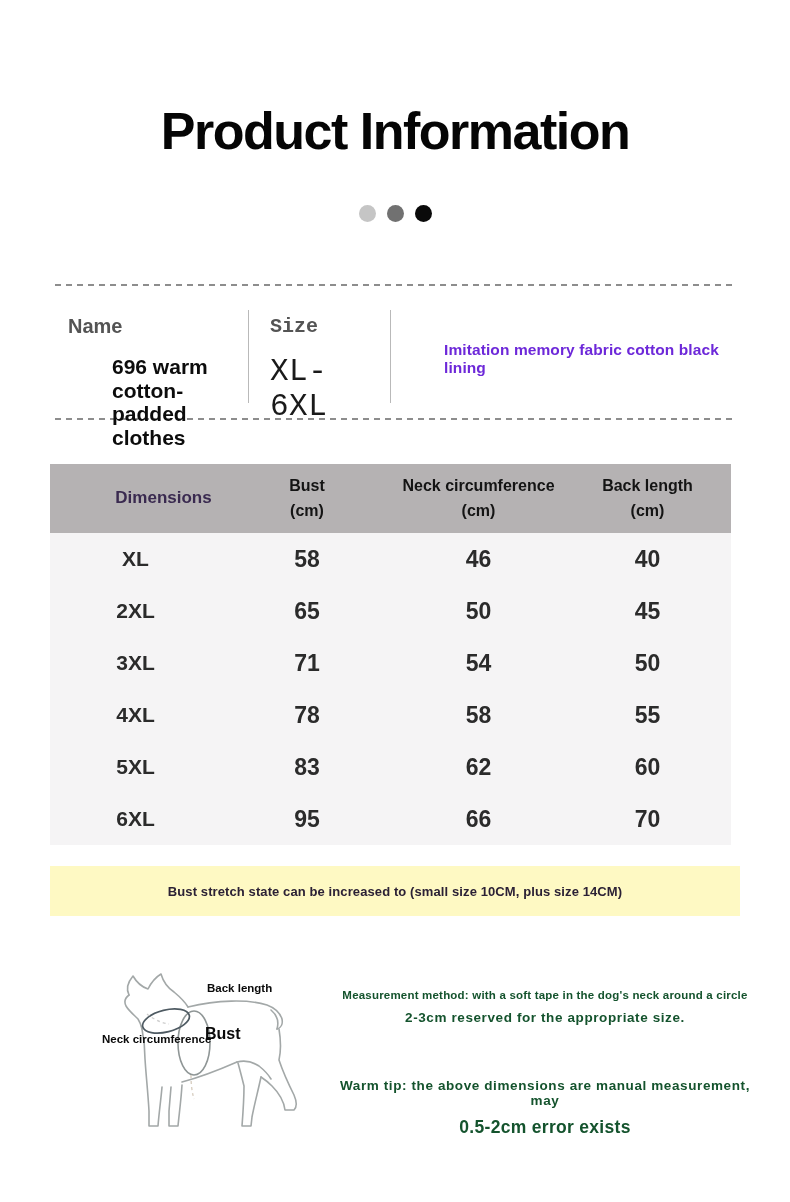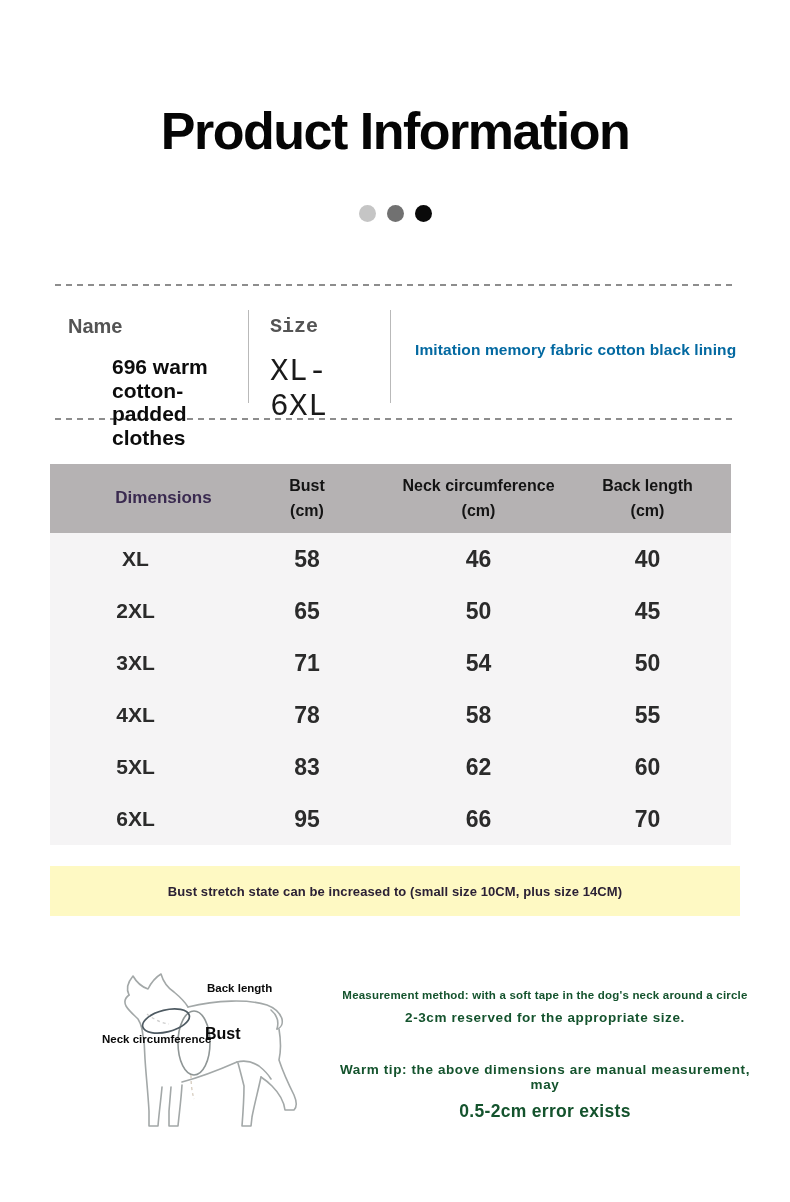--- a/index.html
+++ b/index.html
@@ -34,21 +34,21 @@
   .col-name { top:315px; left:68px; width:172px; }
   .col-name .info-value {
     margin-top:17px; font-size:21px; font-weight:700; color:#0c0c0c; line-height:1.12;margin-left:44px;
   }
   .col-size { top:315px; left:270px; width:110px;font-family:Liberation Mono, monospace; }
   .col-size .info-value {
     margin-top:16px; font-size:31px; font-weight:400; color:#1a1a1a; letter-spacing:0.5px;
   }
   .col-fabric { top:315px; left:415px; width:330px; }
   .col-fabric .info-value {
-    margin-top:26px; font-size:15.5px; font-weight:700; color:#0369a1; letter-spacing:0.1px;
+    margin-top:26px; font-size:15.5px; font-weight:700; color:#6d28d9; letter-spacing:0.1px;margin-left:29px;
   }
   .vsep { position:absolute; top:310px; width:1px; height:93px; background:#b9b9b9; }
   .vsep.one { left:248px; }
   .vsep.two { left:390px; }
   
   .size-table {
     position:absolute; top:464px; left:50px; width:690px;
     display:grid; grid-template-columns:171px 172px 171px 167px;
     gap:0; background:#ffffff;
   }
@@ -73,21 +73,21 @@
   .dog-wrap svg { position:absolute; top:0; left:0; }
   .dog-label { position:absolute; font-weight:700; color:#0a0a0a; white-space:nowrap; }
   .lbl-back { top:19px; left:112px; font-size:11.5px; }
   .lbl-bust { top:62px; left:110px; font-size:16px; }
   .lbl-neck { top:70px; left:7px; font-size:11.5px; }
   .notes { position:absolute; left:340px; width:410px; text-align:center; color:#14532d; }
   .notes-measure { top:989px; }
   .notes-tip { top:1062px; }
   .note-sm { font-size:11.5px; font-weight:700; letter-spacing:0.2px; }
   .note-md { margin-top:9px; font-size:13.5px; font-weight:700; letter-spacing:0.6px; }
-  .note-md.first { margin-top:0; }
+  .note-md.first { margin-top:16px; }
   .note-lg { margin-top:9px; font-size:17.5px; font-weight:700; letter-spacing:0.3px; }
 </style>
 </head>
 <body>
 
 <div class="page">
 
   <div class="title">Product Information</div>
 
   <div class="dots">

